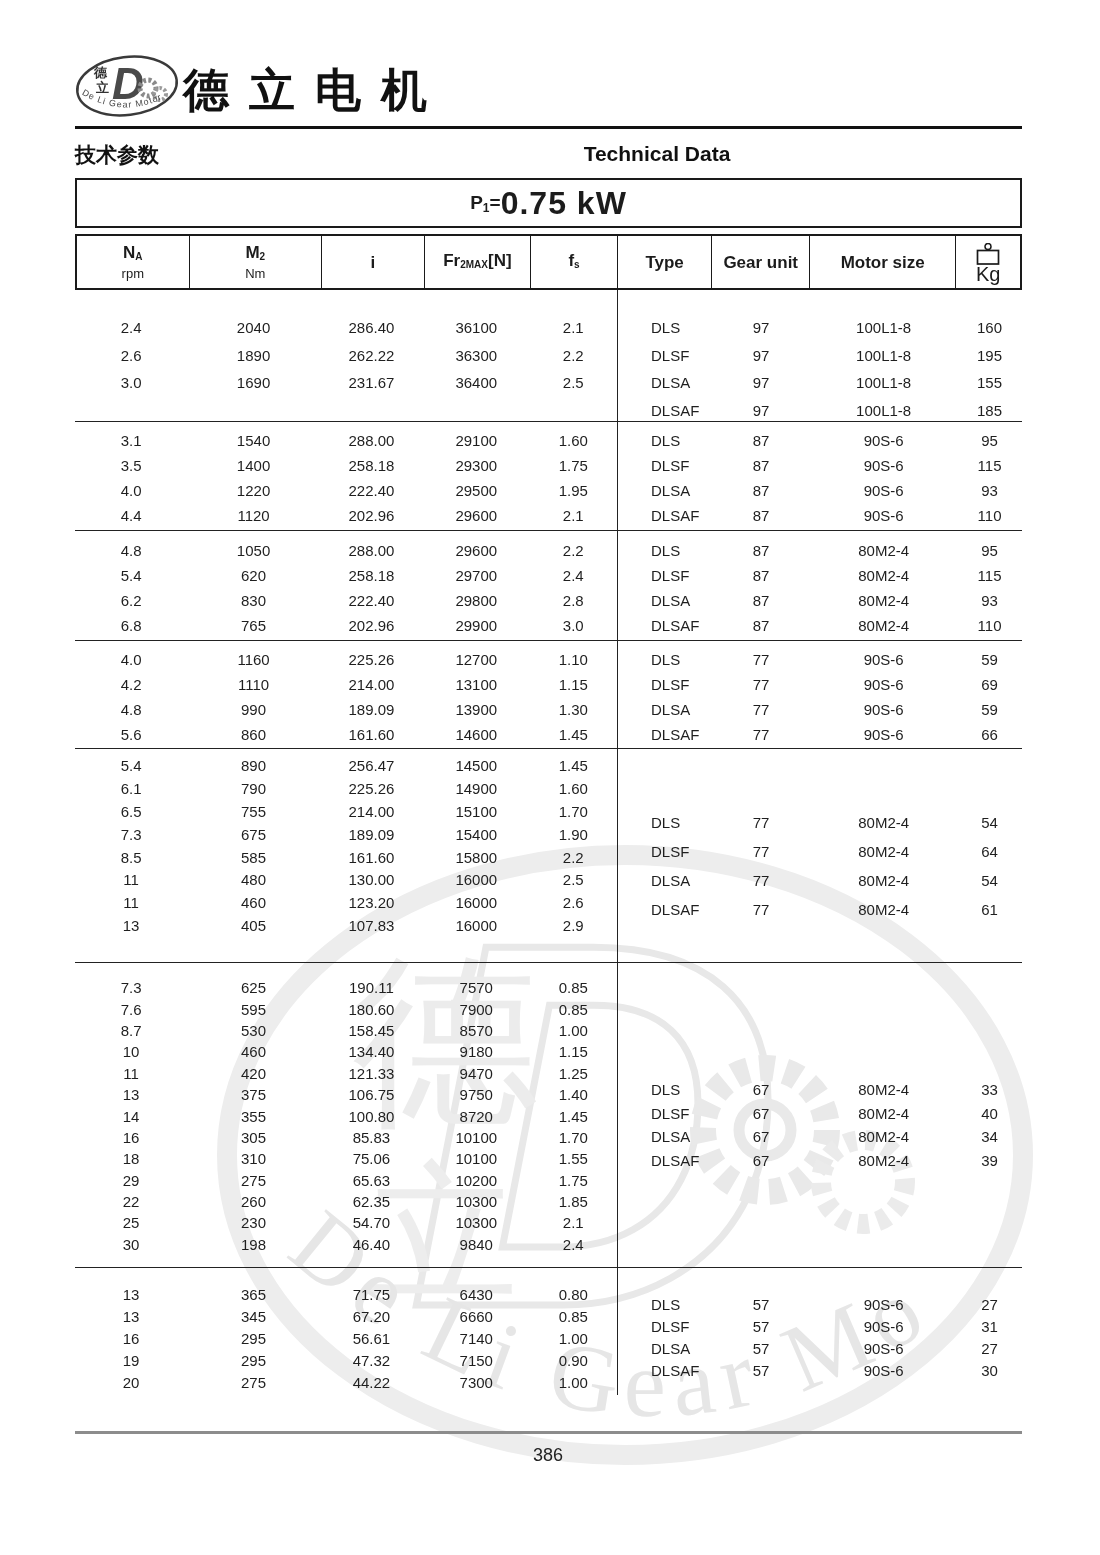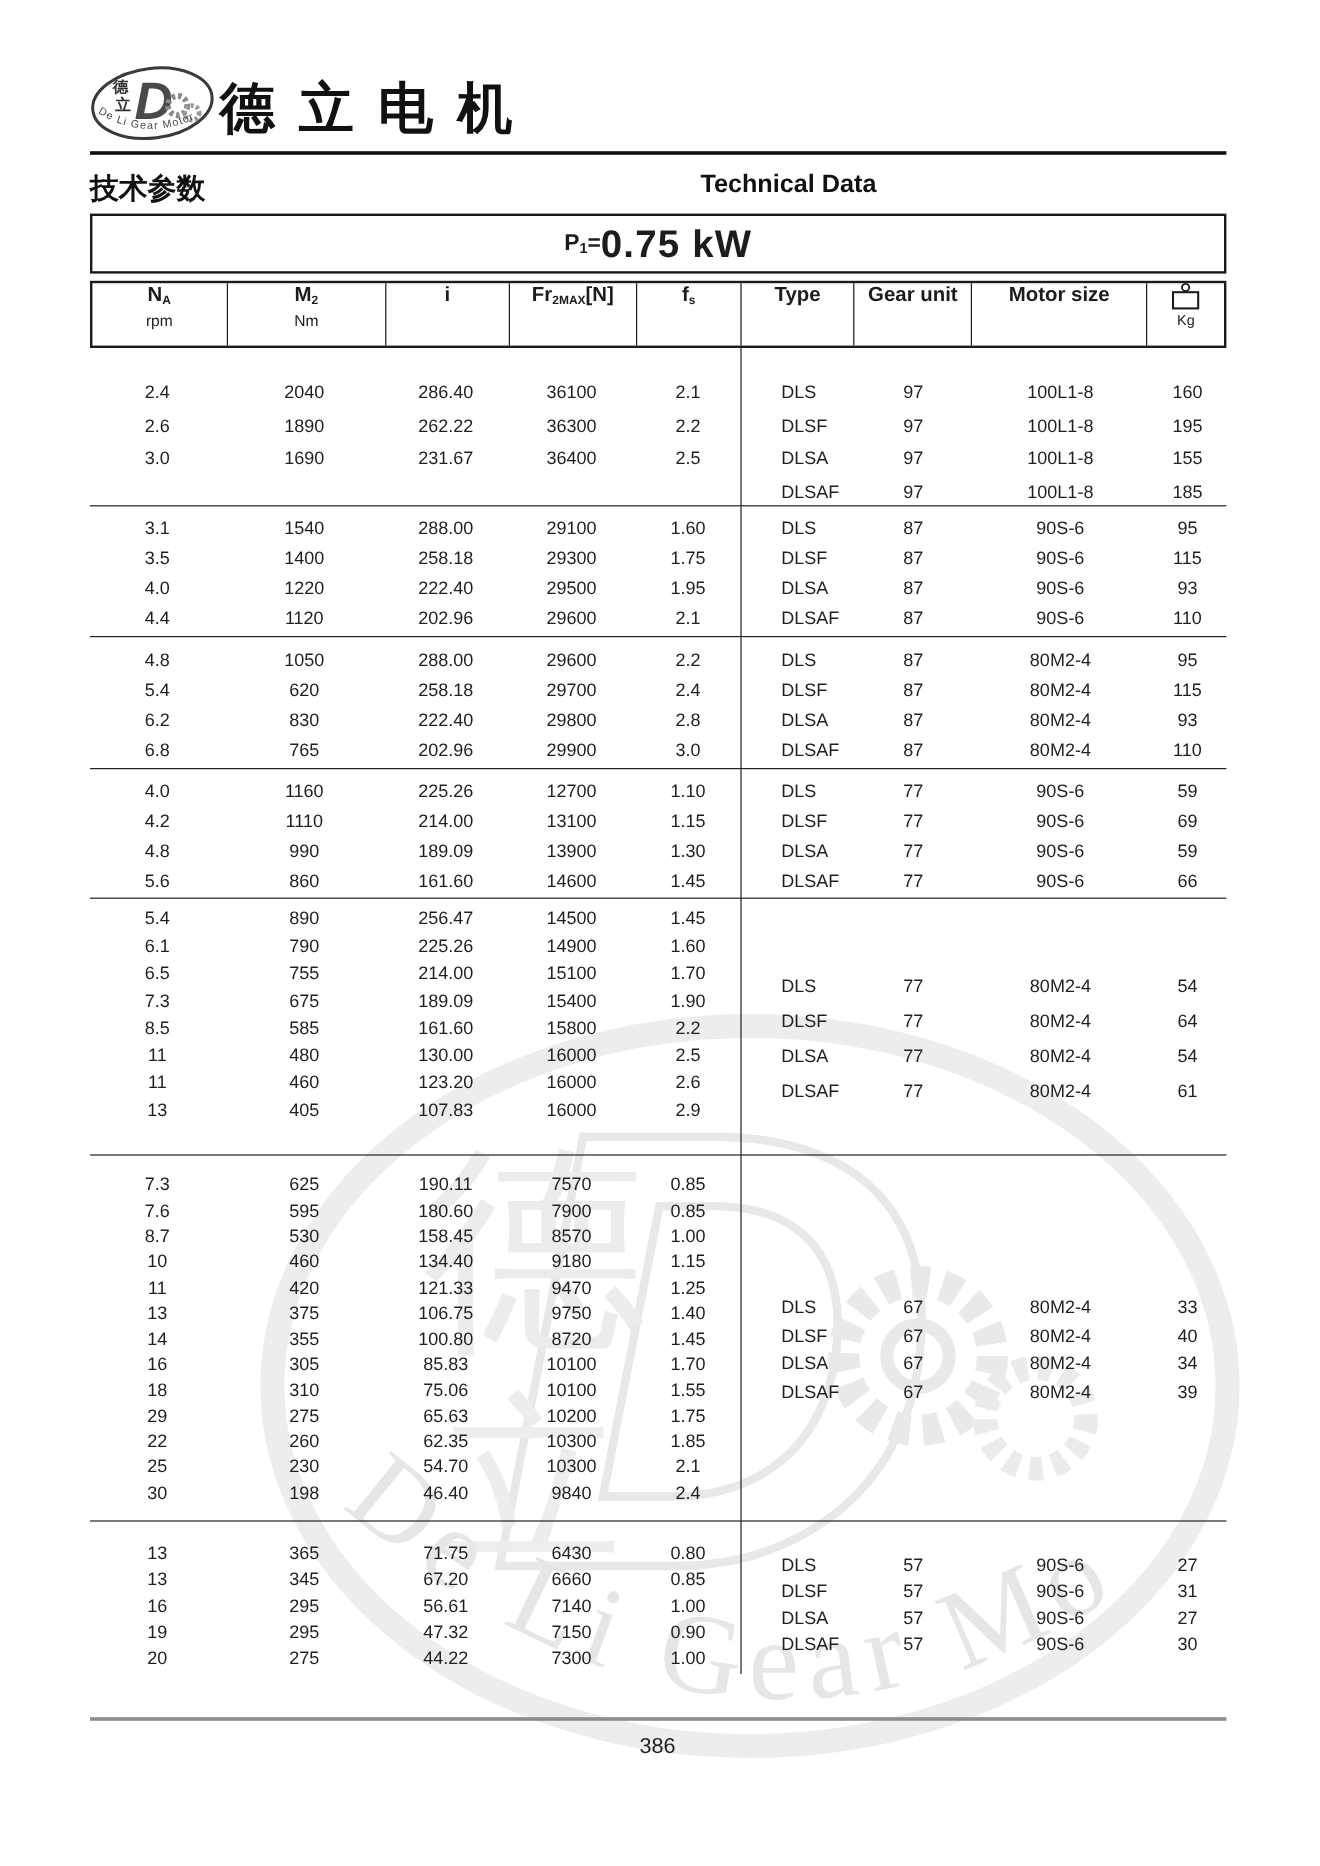--- a/index.html
+++ b/index.html
@@ -8,37 +8,37 @@
     font-family:"Liberation Sans",sans-serif;color:#1c1c1c;overflow:hidden;
   }
   
   .logo-wrap{position:absolute;left:70px;top:50px;width:120px;height:78px;}
   .brand-title{
     position:absolute;left:183px;top:60px;font-size:46px;font-weight:bold;
     letter-spacing:20px;font-family:"Liberation Serif",serif;color:#111;
   }
   .top-rule{position:absolute;left:75px;top:126px;width:947px;height:3px;background:#111;}
   
-  .title-zh{position:absolute;left:75px;top:141px;font-size:24px;font-weight:bold;color:#111;}
+  .title-zh{position:absolute;left:75px;top:141px;font-size:21px;font-weight:bold;color:#111;}
   .title-en{position:absolute;left:657px;top:142px;transform:translateX(-50%);font-size:21px;font-weight:bold;color:#111;}
   
   .power-box{
     position:absolute;left:75px;top:178px;width:947px;height:50px;box-sizing:border-box;
     border:2px solid #1a1a1a;display:flex;align-items:center;justify-content:center;
   }
   .p-small{font-size:19px;font-weight:bold;letter-spacing:0;}
   .p-small sub{font-size:12px;vertical-align:-3px;}
   .p-big{font-size:32px;font-weight:bold;letter-spacing:1px;}
   
   .thead{
     position:absolute;left:75px;top:234px;width:947px;height:56px;box-sizing:border-box;
     border:2px solid #1a1a1a;display:grid;
     grid-template-columns:11.83% 14.05% 10.88% 11.3% 9.19% 10.03% 10.35% 15.52% 6.87%;
   }
-  .th{display:flex;flex-direction:column;align-items:center;border-left:1.5px solid #1a1a1a;}
+  .th{display:flex;flex-direction:column;align-items:center;justify-content:center;border-left:1.5px solid #1a1a1a;}
   .th:first-child{border-left:none;}
   .th-main{font-size:17px;font-weight:bold;line-height:19px;}
   .th-main sub{font-size:10px;vertical-align:-2px;}
   .th-unit{font-size:13px;line-height:15px;}
   .kg-icon{display:block;margin-bottom:0px;}
   
   .tbody{position:absolute;left:75px;top:290px;width:947px;height:1110px;}
   .vdivider{position:absolute;left:57.23%;top:0;width:1px;height:1105px;background:#222;z-index:2;}
   .group{position:relative;z-index:1;}
   .group.sep{border-bottom:1px solid #222;}
@@ -111,21 +111,21 @@
       <div class="th-main">Gear unit</div>
     </div>
     <div class="th">
       <div class="th-main">Motor size</div>
     </div>
     <div class="th">
       <svg class="kg-icon" width="26" height="24" viewBox="0 0 26 24">
         <circle cx="13" cy="3.5" r="3" fill="none" stroke="#1a1a1a" stroke-width="1.5"></circle>
         <rect x="2.5" y="7.5" width="21" height="13.5" fill="none" stroke="#1a1a1a" stroke-width="1.7"></rect>
       </svg>
-      <div class="th-unit" style="font-size:12px;">Kg</div>
+      <div class="th-unit" style="font-size:20px;">Kg</div>
     </div>
   </div>
 
   <div class="tbody">
     <svg class="watermark" width="860" height="700" viewBox="0 0 860 700">
       <ellipse cx="450" cy="345" rx="398" ry="300" fill="none" stroke="#ededed" stroke-width="20"></ellipse>
       <text x="420" y="495" font-size="520" font-weight="bold" font-style="italic" text-anchor="middle" fill="none" stroke="#e8e8e8" stroke-width="7">D</text>
       <text x="270" y="295" font-size="185" text-anchor="middle" fill="#ececec">德</text>
       <text x="268" y="475" font-size="150" text-anchor="middle" fill="#ededed">立</text>
       <circle cx="590" cy="320" r="62" fill="none" stroke="#e9e9e9" stroke-width="26" stroke-dasharray="15 11"></circle>

